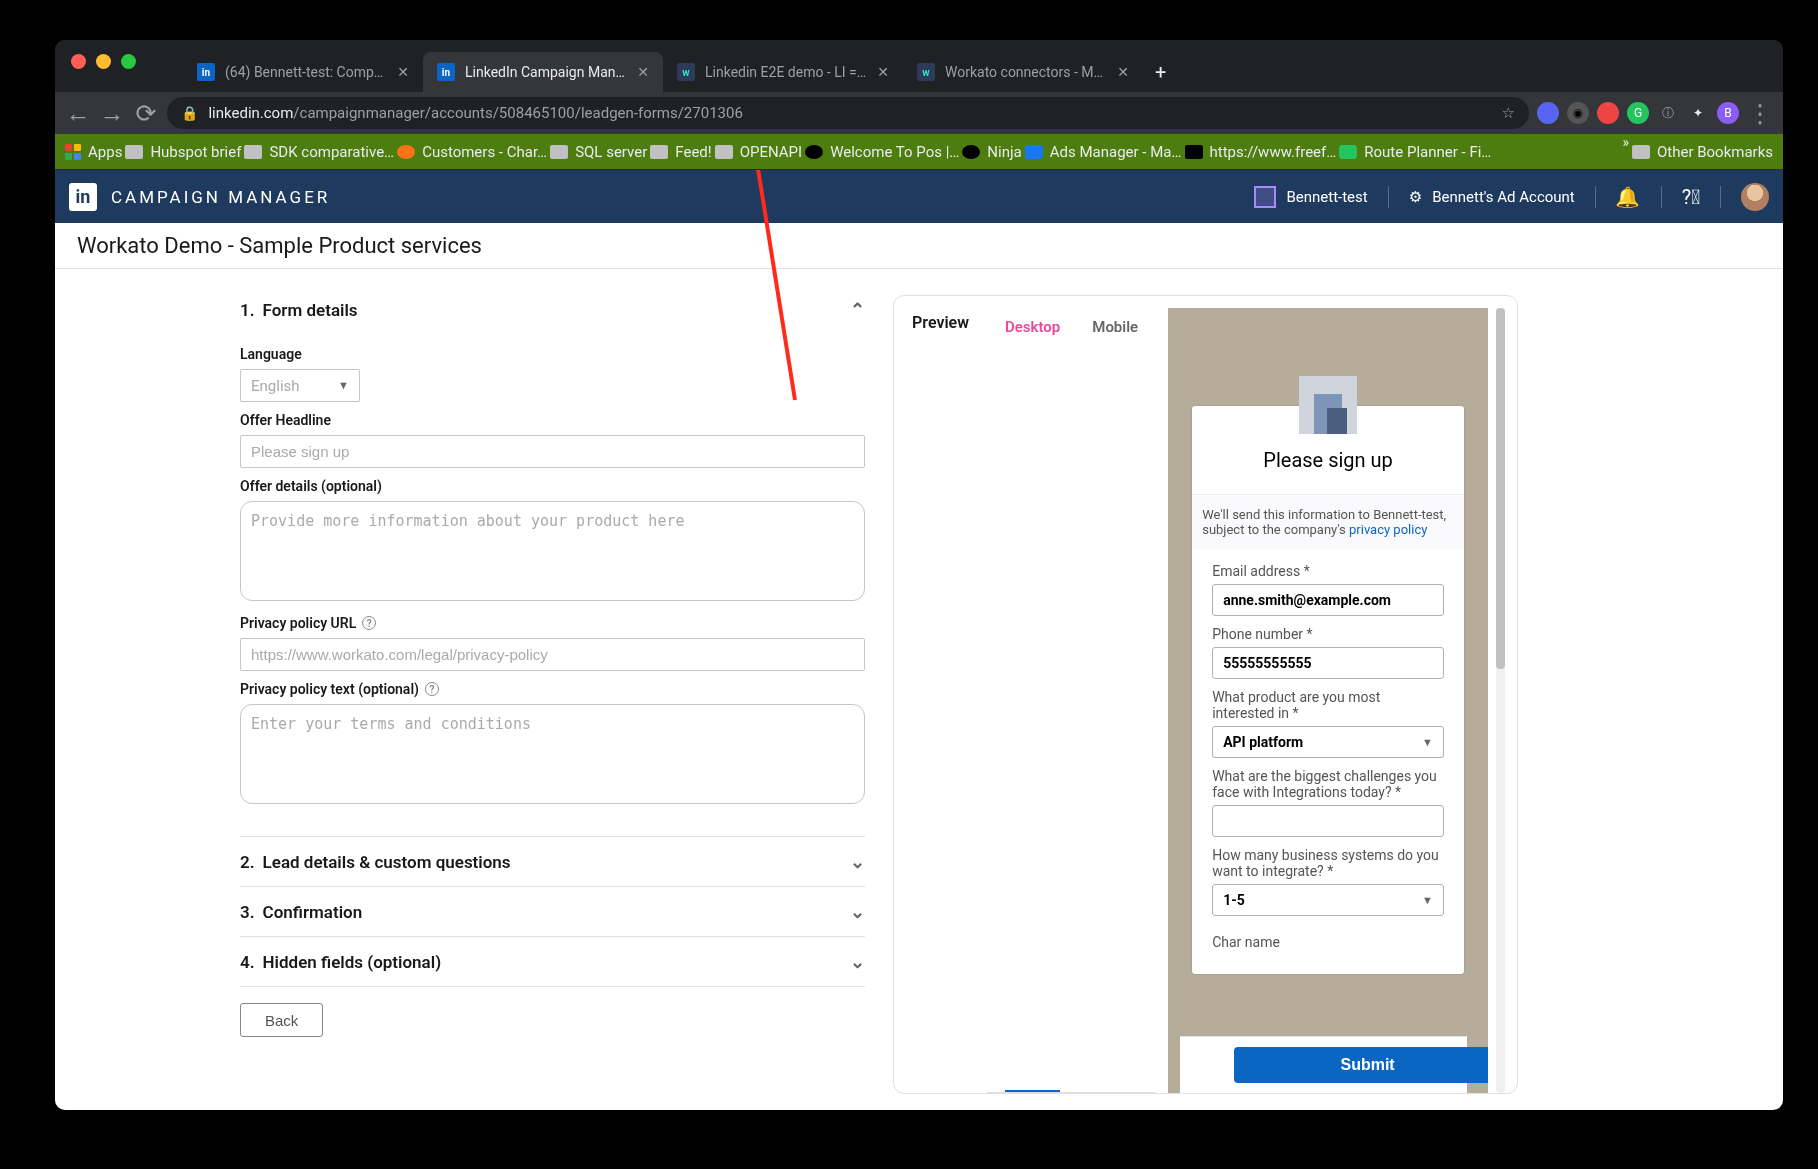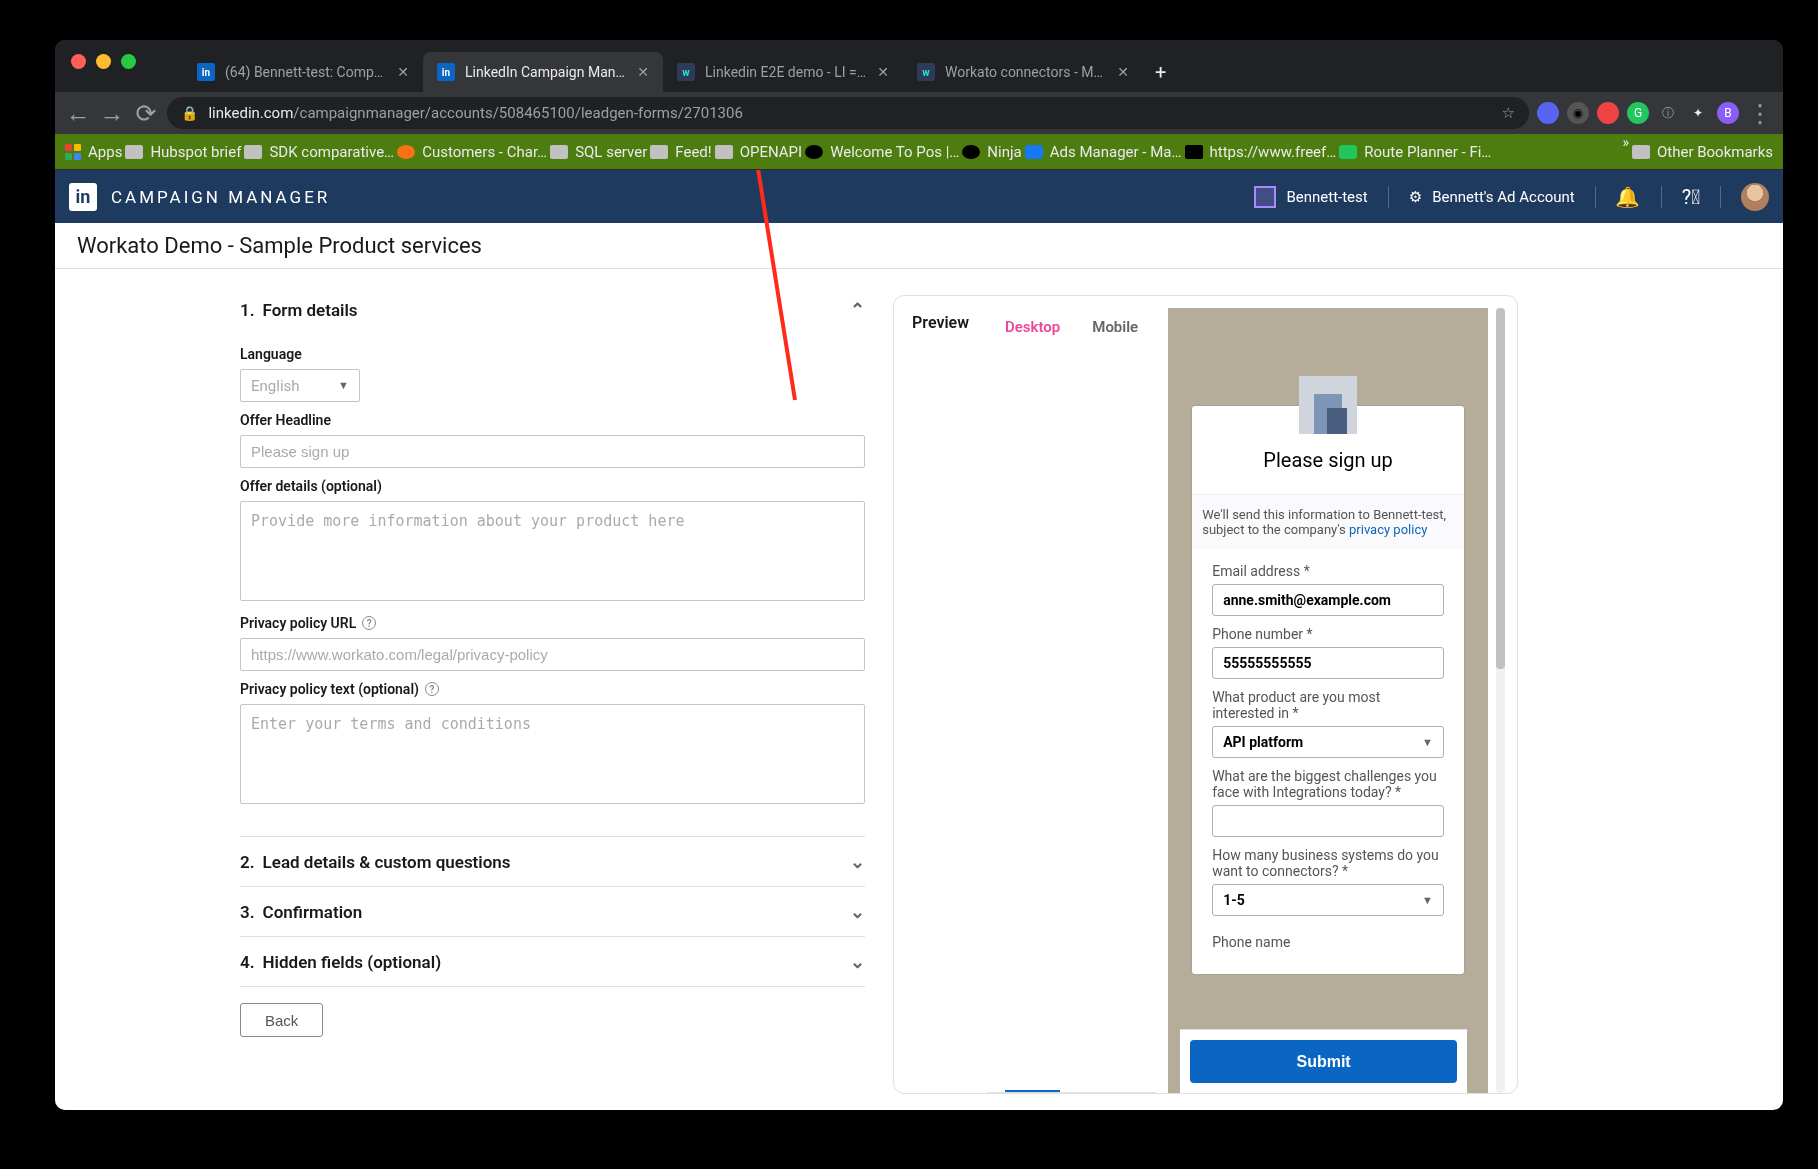--- a/index.html
+++ b/index.html
@@ -61,21 +61,21 @@
     .accordion-h.first { border-bottom: none; padding-top: 4px; }
     .accordion-num { margin-right: 8px; }
     .accordion-spacer { flex: 1; }
     .chevron { font-size: 18px; color: #666; }
     
     .form-group { margin-bottom: 10px; }
     .form-label { font-size: 14px; font-weight: 600; color: #191919; margin-bottom: 7px; display: flex; align-items: center; gap: 6px; }
     .info-icon { width: 14px; height: 14px; border: 1px solid #888; border-radius: 50%; font-size: 10px; display: flex; align-items: center; justify-content: center; color: #888; }
     .form-input { width: 100%; height: 33px; border: 1px solid #c5c5c5; border-radius: 2px; padding: 0 10px; font-size: 15px; color: #333; }
     .form-input::placeholder { color: #aaa; }
-    .form-textarea { width: 100%; height: 100px; border: 1px solid #c5c5c5; border-radius: 2px; padding: 10px; font-size: 15px; resize: none; }
+    .form-textarea { width: 100%; height: 100px; border: 1px solid #c5c5c5; border-radius: 12px; padding: 10px; font-size: 15px; resize: none; }
     .form-textarea::placeholder { color: #aaa; }
     .form-select { width: 120px; height: 33px; border: 1px solid #c5c5c5; border-radius: 2px; padding: 0 10px; font-size: 15px; color: #aaa; background: #fff; display: flex; align-items: center; justify-content: space-between; }
     .form-select .caret { color: #666; font-size: 11px; }
     
     .back-btn { height: 34px; padding: 0 24px; border: 1px solid #888; border-radius: 3px; background: #fff; font-size: 15px; color: #555; cursor: pointer; margin-top: 16px; }
     
     .preview-col { width: 625px; border: 1px solid #e0e0e0; border-radius: 11px; overflow: hidden; display: flex; flex-direction: row; }
     .preview-h { padding: 17px 18px 0; font-size: 16px; font-weight: 600; color: #191919; }
     .preview-tabs { display: flex; padding: 0 18px; gap: 32px; border-bottom: 1px solid #e0e0e0; margin-top: 12px; }
     .ptab { padding: 10px 0; font-size: 15px; font-weight: 600; color: #666; cursor: pointer; border-bottom: 2px solid transparent; }
@@ -94,21 +94,21 @@
     .pv-disclaimer { font-size: 13px; padding: 12px 10px; color: #555; border-top: 1px solid #eee; background:#fafafc; }
     .pv-disclaimer a { color: #0a66c2; text-decoration: none; }
     
     .pv-form { padding: 14px 20px; }
     .pv-field { margin-bottom: 10px; }
     .pv-label { font-size: 14px; color: #555; margin-bottom: 5px; }
     .pv-input { width: 100%; height: 32px; border: 1px solid #b0b0b0; border-radius: 3px; padding: 0 10px; font-size: 14px; display: flex; align-items: center; justify-content: space-between; font-weight: bold; }
     .pv-input .caret { color: #666; font-size: 11px; }
     
     .pv-submit-bar { position: absolute; left: 12px; right: 21px; bottom: 0; background: #fff; padding: 10px; border-top: 1px solid #e0e0e0; }
-    .pv-submit-btn { width: 100%; height: 43px; background: #0a66c2; color: #fff; border: none; border-radius: 4px; font-size: 16px; font-weight: 600; cursor: pointer; }
+    .pv-submit-btn { width: 100%; height: 36px; background: #0a66c2; color: #fff; border: none; border-radius: 4px; font-size: 16px; font-weight: 600; cursor: pointer; margin-left: 44px; }
     
     .arrow-annotation { position: absolute; pointer-events: none; }
     
     svg { display: block; }
   </style>
 </head>
 <body>
 
 <div class="window-frame">
 
@@ -357,28 +357,28 @@
                       <span class="caret">▼</span>
                     </div>
                 </div>
                 <div class="pv-field">
                   <div class="pv-label">What are the biggest challenges you face with Integrations today? *</div>
                   <div class="pv-input">
                       <span></span>
                     </div>
                 </div>
                 <div class="pv-field">
-                  <div class="pv-label">How many business systems do you want to connectors? *</div>
+                  <div class="pv-label">How many business systems do you want to integrate? *</div>
                   <div class="pv-input">
                       <span>1-5</span>
                       <span class="caret">▼</span>
                     </div>
                 </div>
                 <div class="pv-field" style="margin-top:18px;">
-                  <div class="pv-label">Phone name</div>
+                  <div class="pv-label">Char name</div>
                 </div>
               </div>
             </div>
             <div class="pv-submit-bar">
               <button class="pv-submit-btn">Submit</button>
             </div>
           </div>
           <div class="pv-scroll-track">
             <div class="pv-scroll-thumb"></div>
           </div>

